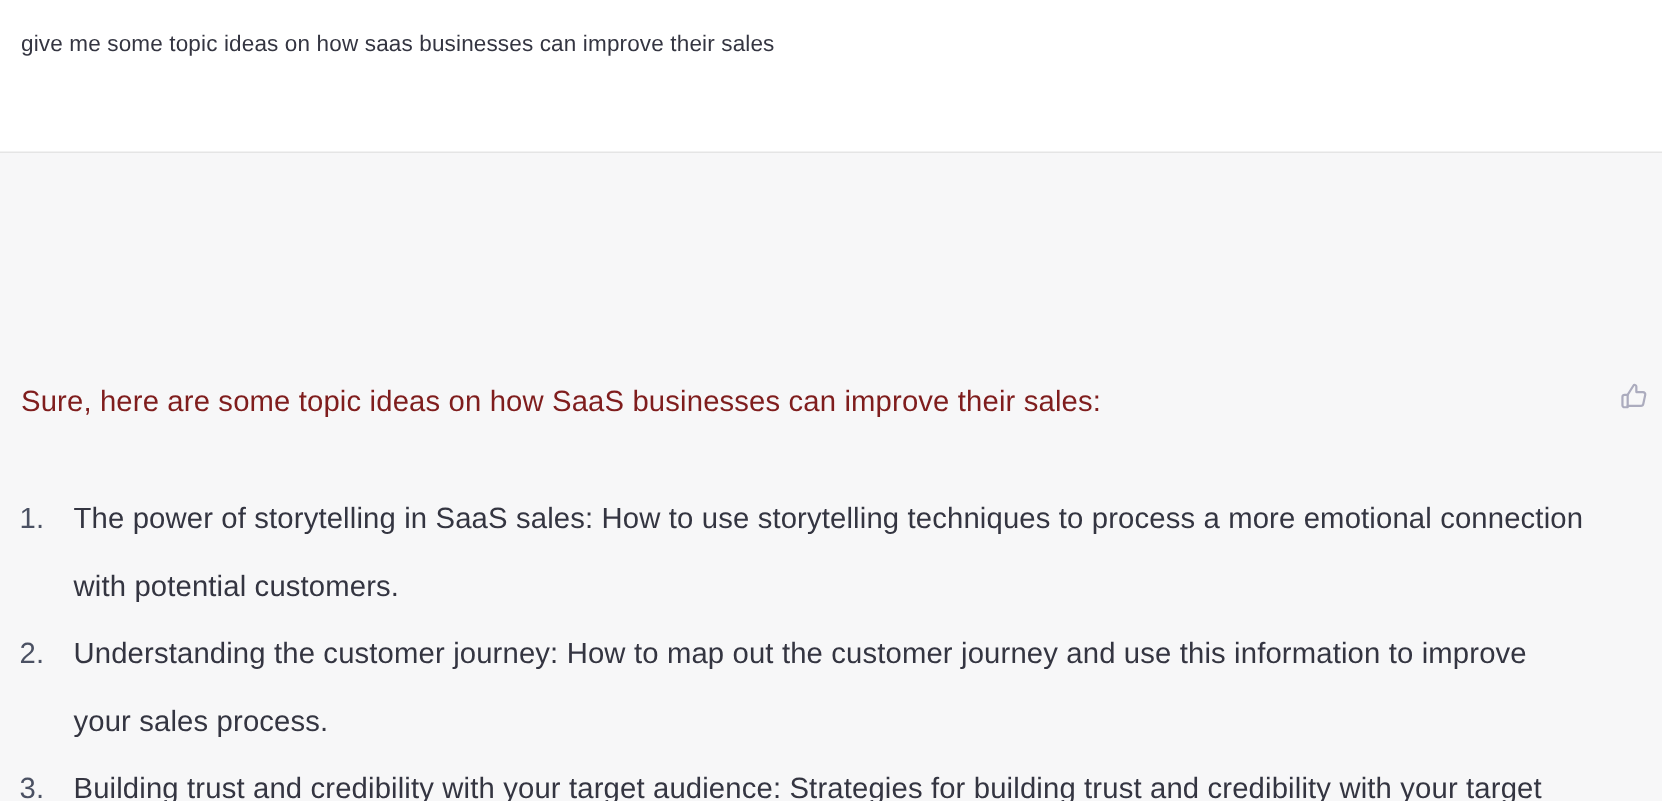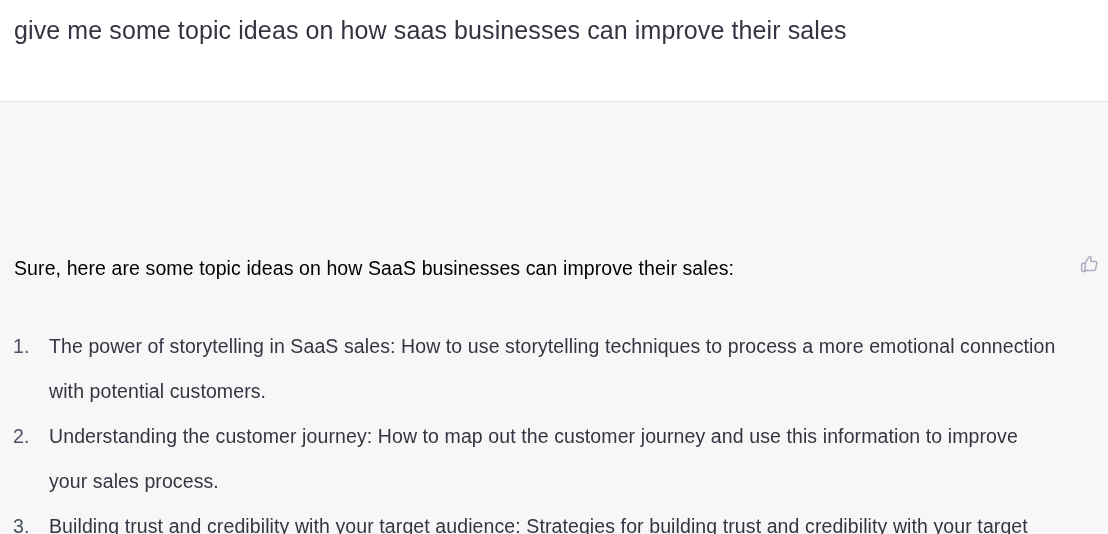--- a/index.html
+++ b/index.html
@@ -26,21 +26,21 @@
     background: #ffffff;
     height: 102px;
     box-sizing: border-box;
     border-bottom: 1px solid #e5e5e5;
     position: relative;
   }
   .turn-user .msg-text {
     position: absolute;
     left: 14px;
     top: 16px;
-    font-size: 25px;
+    font-size: 15px;
     line-height: 28px;
     letter-spacing: 0.1px;
     color: #343541;
     white-space: nowrap;
   }
 
   
   .turn-assistant {
     background: #f7f7f8;
     flex: 1 1 auto;
@@ -48,21 +48,21 @@
     box-sizing: border-box;
     padding: 0;
   }
   .intro-line {
     position: absolute;
     left: 14px;
     top: 152px;
     font-size: 19.5px;
     line-height: 28px;
     letter-spacing: 0.1px;
-    color: #000000;
+    color: #7f1d1d;
     white-space: nowrap;
   }
   .topic-list {
     position: absolute;
     left: 0;
     top: 222px;
     right: 30px;
     margin: 0;
     padding: 0;
     list-style: none;

